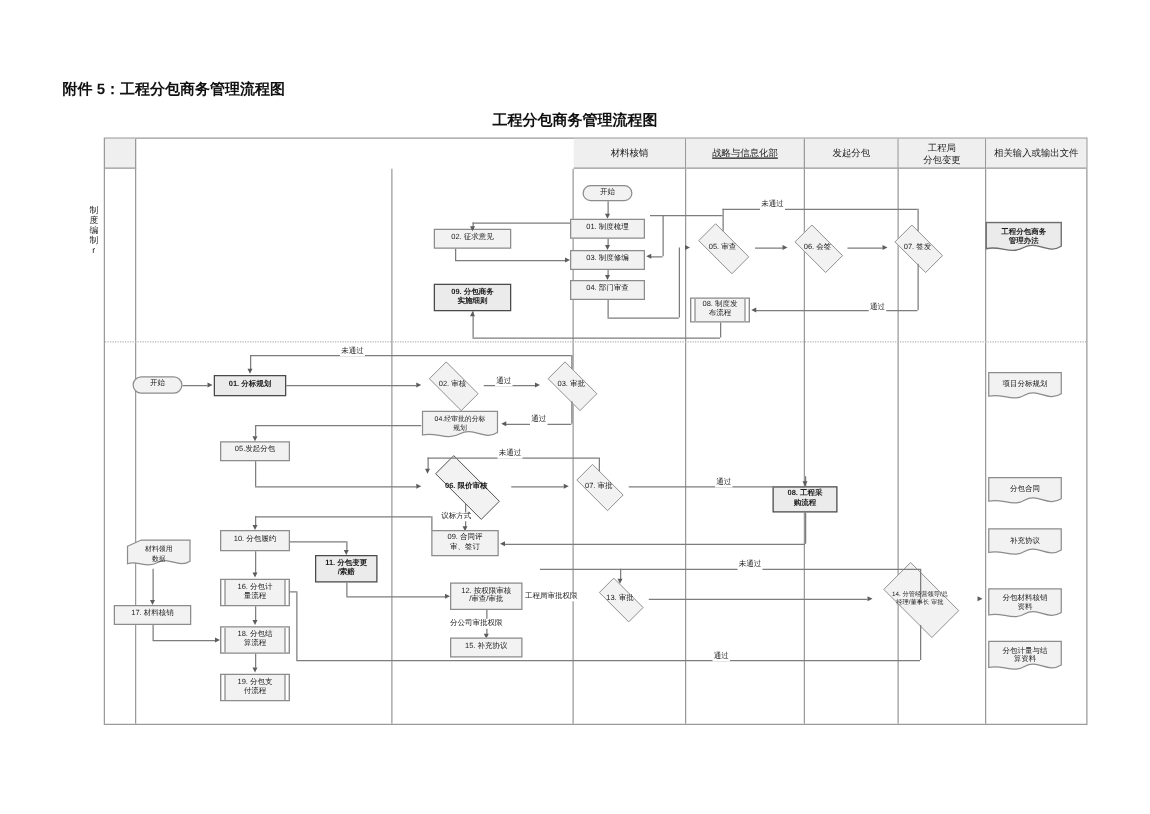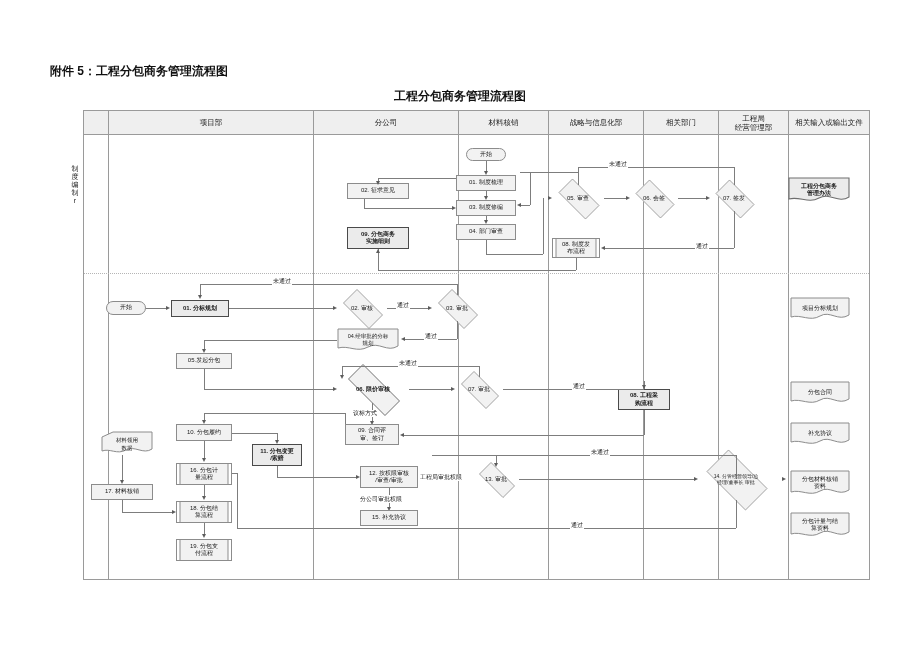--- a/index.html
+++ b/index.html
@@ -101,27 +101,25 @@
 </style>
 </head>
 <body>
 
 <div class="doc-title">附件 5：工程分包商务管理流程图</div>
 <div class="chart-title">工程分包商务管理流程图</div>
 
 <div id="lane-table">
 
   <div class="lane-head" style="left:0;width:25px;"></div>
-  <div class="lane-head" style="left:25px;width:205px;">项目部</div>
-  <div class="lane-head" style="left:230px;width:145px;">分公司</div>
   <div class="lane-head" style="left:375px;width:90px;">材料核销</div>
-  <div class="lane-head" style="left:465px;width:95px;">战略与信息化部</div>
-  <div class="lane-head" style="left:560px;width:75px;">相关部门</div>
+  <div class="lane-head" style="left:465px;width:95px;text-decoration:underline;">战略与信息化部</div>
+  <div class="lane-head" style="left:560px;width:75px;">发起分包</div>
   <div class="lane-head" style="left:635px;width:70px;white-space:pre-line;">工程局
-经营管理部</div>
+分包变更</div>
   <div class="lane-head last" style="left:705px;width:80px;">相关输入或输出文件</div>
 
   <div class="lane-body" style="left:0;width:25px;"></div>
   <div class="lane-body" style="left:25px;width:205px;"></div>
   <div class="lane-body" style="left:230px;width:145px;"></div>
   <div class="lane-body" style="left:375px;width:90px;"></div>
   <div class="lane-body" style="left:465px;width:95px;"></div>
   <div class="lane-body" style="left:560px;width:75px;"></div>
   <div class="lane-body" style="left:635px;width:70px;"></div>
   <div class="lane-body last" style="left:705px;width:80px;"></div>

